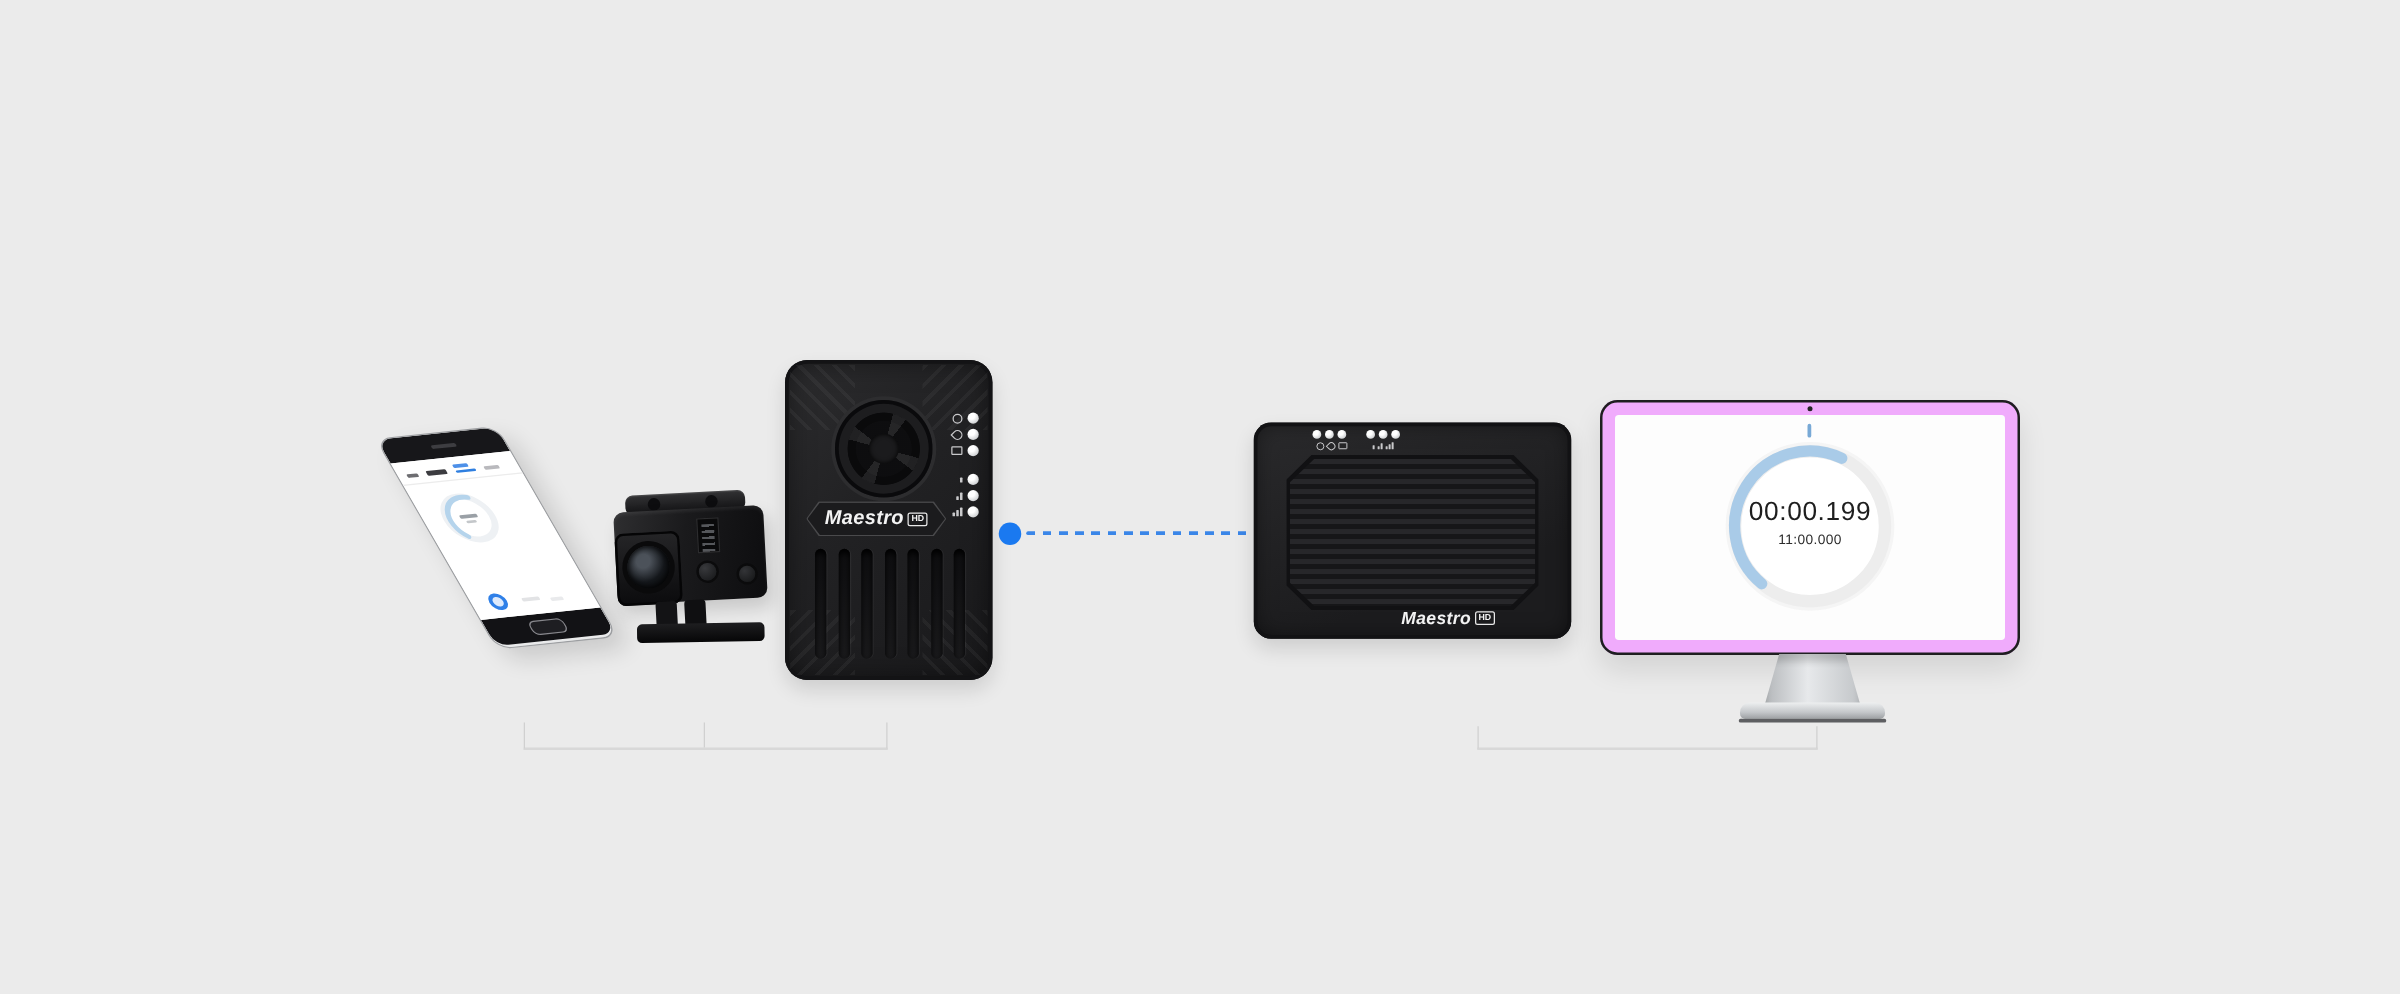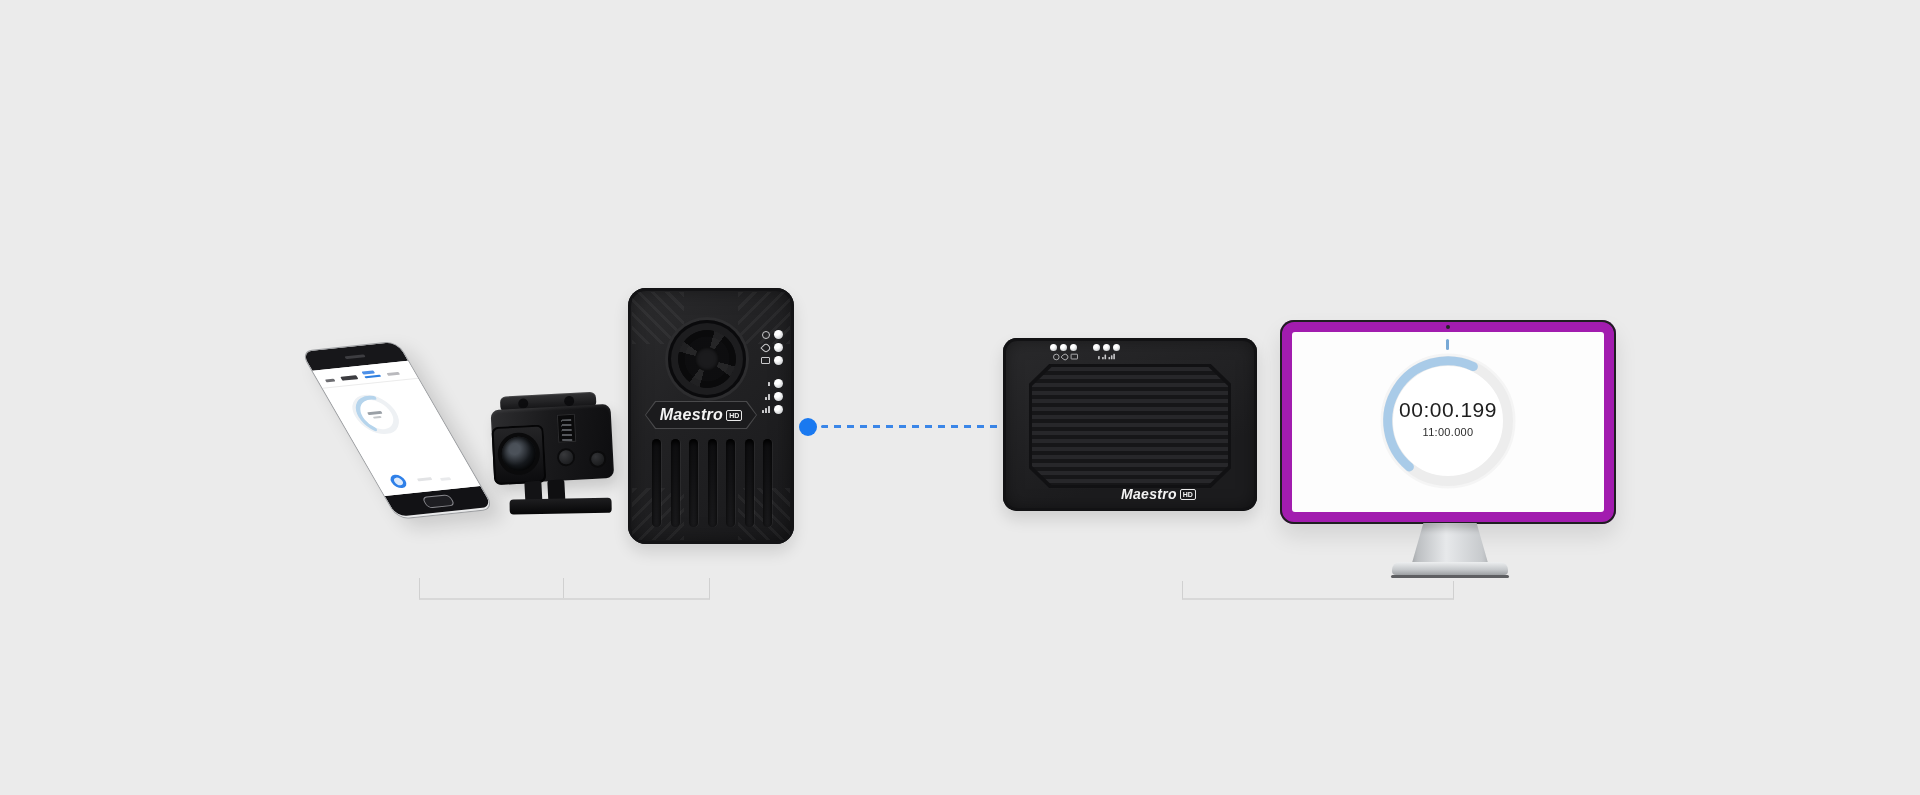--- a/index.html
+++ b/index.html
@@ -121,21 +121,21 @@
   .rx-icons { display:flex; gap:3px; justify-content:center; transform:scale(.8); }
   .rx-panel-outer { position:absolute; left:26px; top:26px; width:202px; height:124px;
         clip-path:polygon(10% 0,90% 0,100% 16%,100% 84%,90% 100%,10% 100%,0 84%,0 16%); background:#111113; }
   .rx-panel { position:absolute; inset:3px; clip-path:polygon(10% 0,90% 0,100% 16%,100% 84%,90% 100%,10% 100%,0 84%,0 16%);
         background:repeating-linear-gradient(180deg,#27272a 0 4px,#161618 4px 8px); }
   .rx-logo { position:absolute; left:118px; top:148px; }
   .rx .maestro-word { font-size:14px; }
 
   
   .monitor-bezel { position:absolute; left:1280px; top:320px; width:336px; height:204px; border-radius:14px;
-        background:#a21caf; box-shadow:inset 0 0 0 2px #1e1e20, 0 12px 22px rgba(0,0,0,.10); }
+        background:#f0abfc; box-shadow:inset 0 0 0 2px #1e1e20, 0 12px 22px rgba(0,0,0,.10); }
   .monitor-camdot { position:absolute; left:50%; top:5px; width:4px; height:4px; border-radius:50%;
         background:#242426; transform:translateX(-50%); }
   .monitor-screen { position:absolute; left:12px; top:12px; width:312px; height:180px; background:#fdfdfd;
         border-radius:3px; overflow:hidden; }
   .screen-tick { position:absolute; left:154px; top:7px; width:3px; height:11px; border-radius:2px; background:#78a9d6; }
   .timer-ring { position:absolute; left:76px; top:9px; }
   .timer-main { position:absolute; left:56px; top:66px; width:200px; text-align:center;
         font-size:21px; font-weight:500; color:#1e1e1e; letter-spacing:.5px; }
   .timer-sub { position:absolute; left:56px; top:94px; width:200px; text-align:center;
         font-size:11px; color:#2c2c2c; letter-spacing:.3px; }

